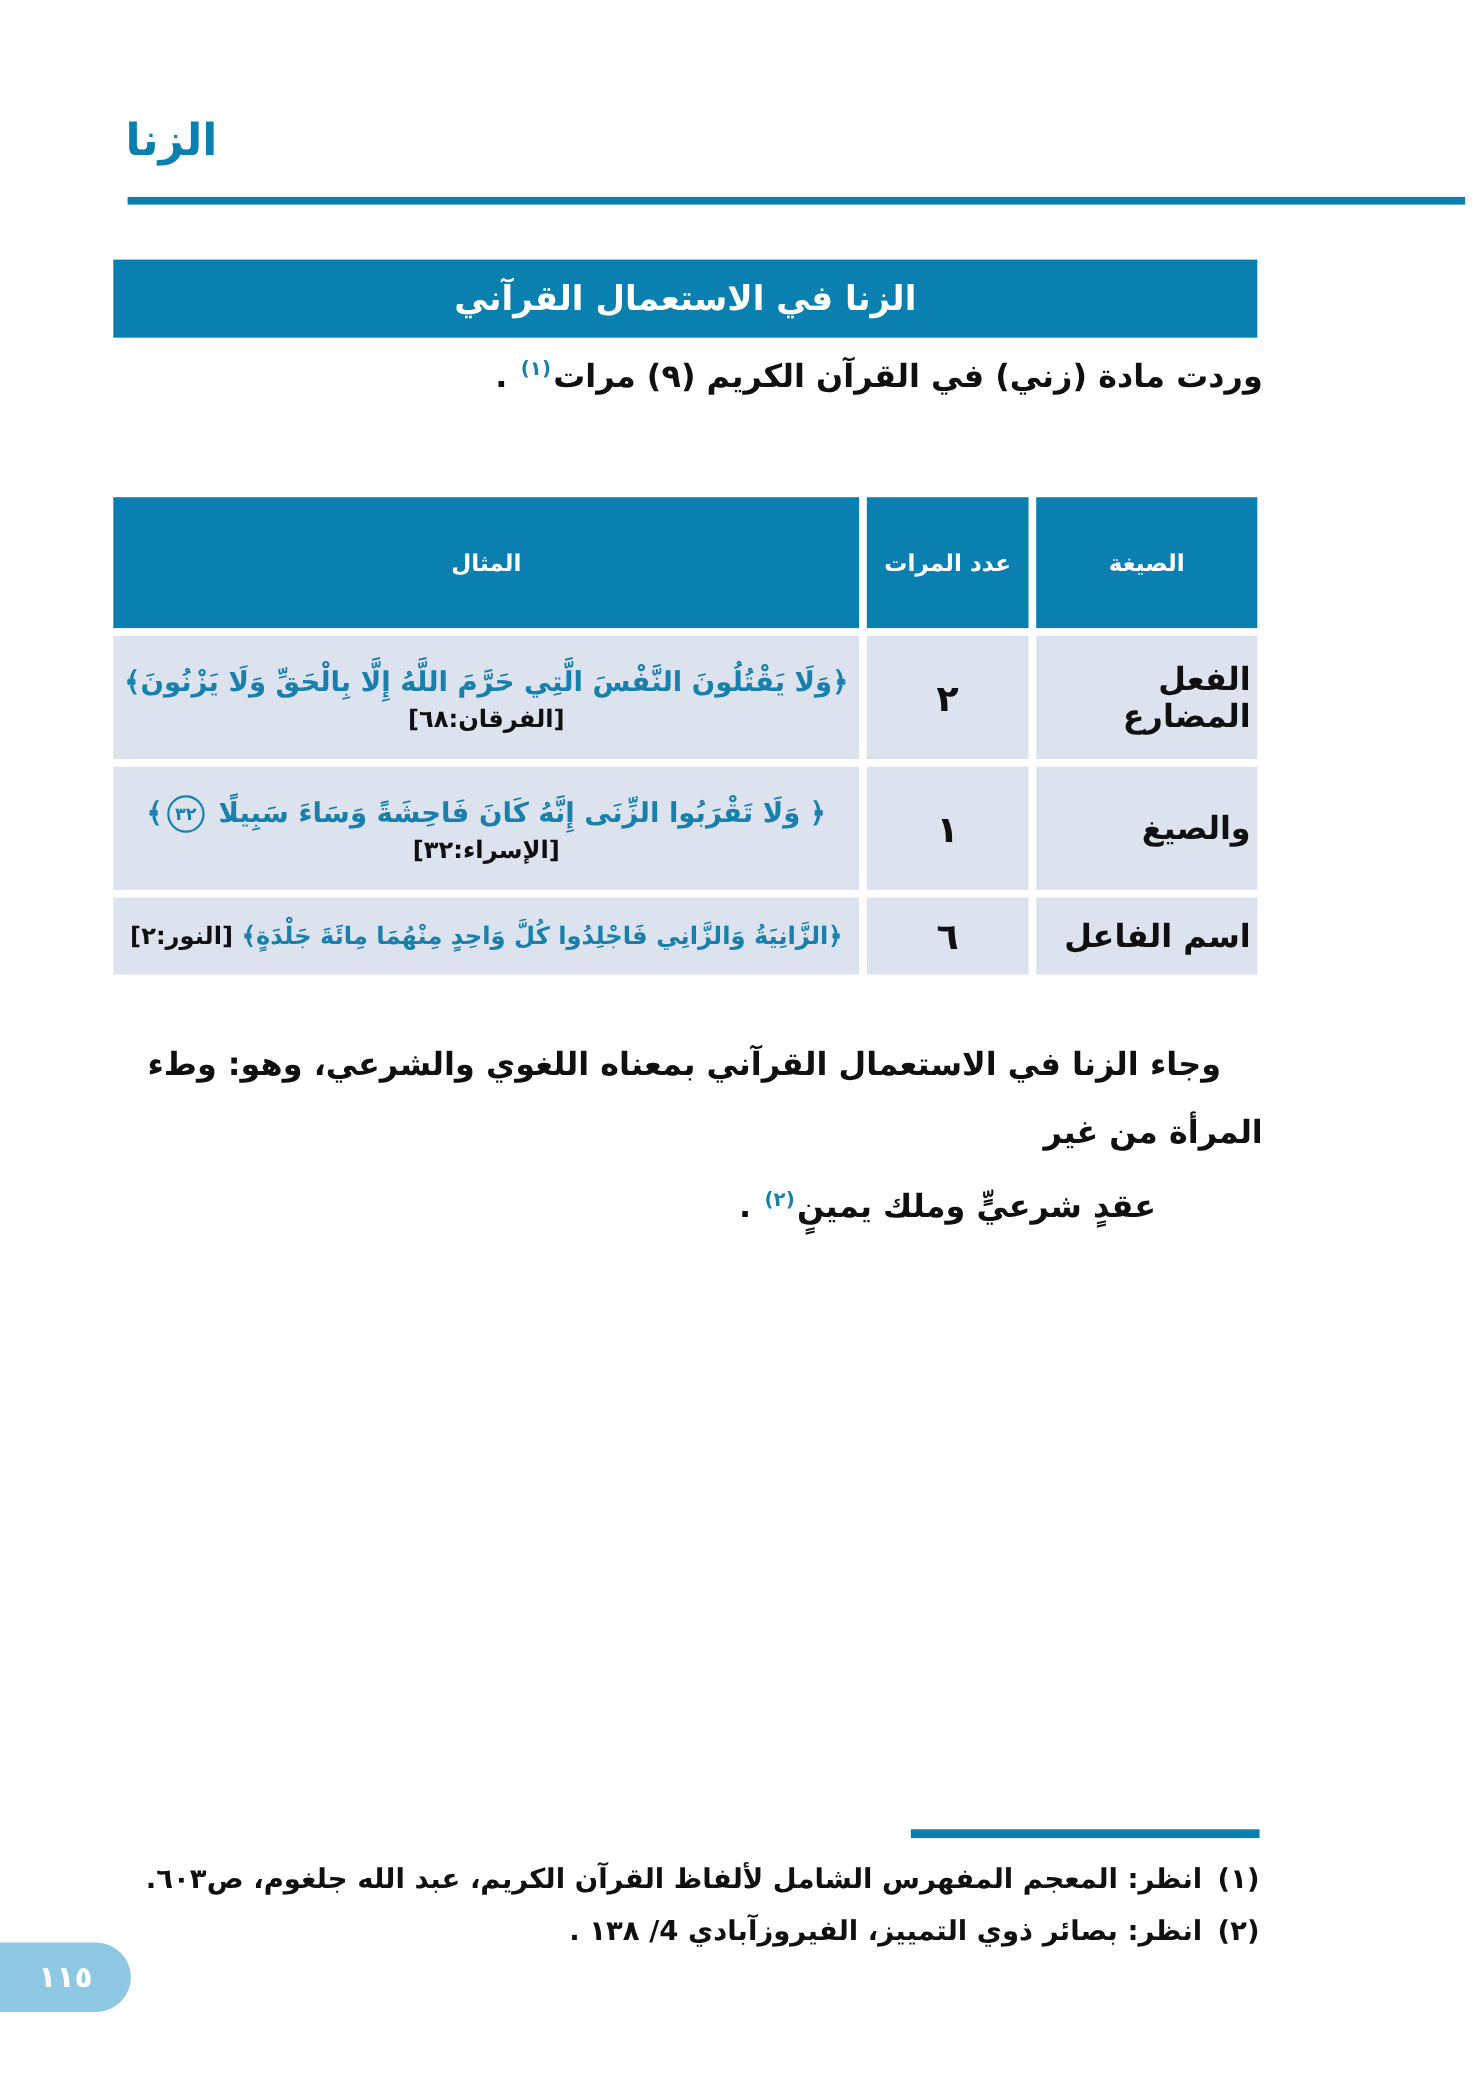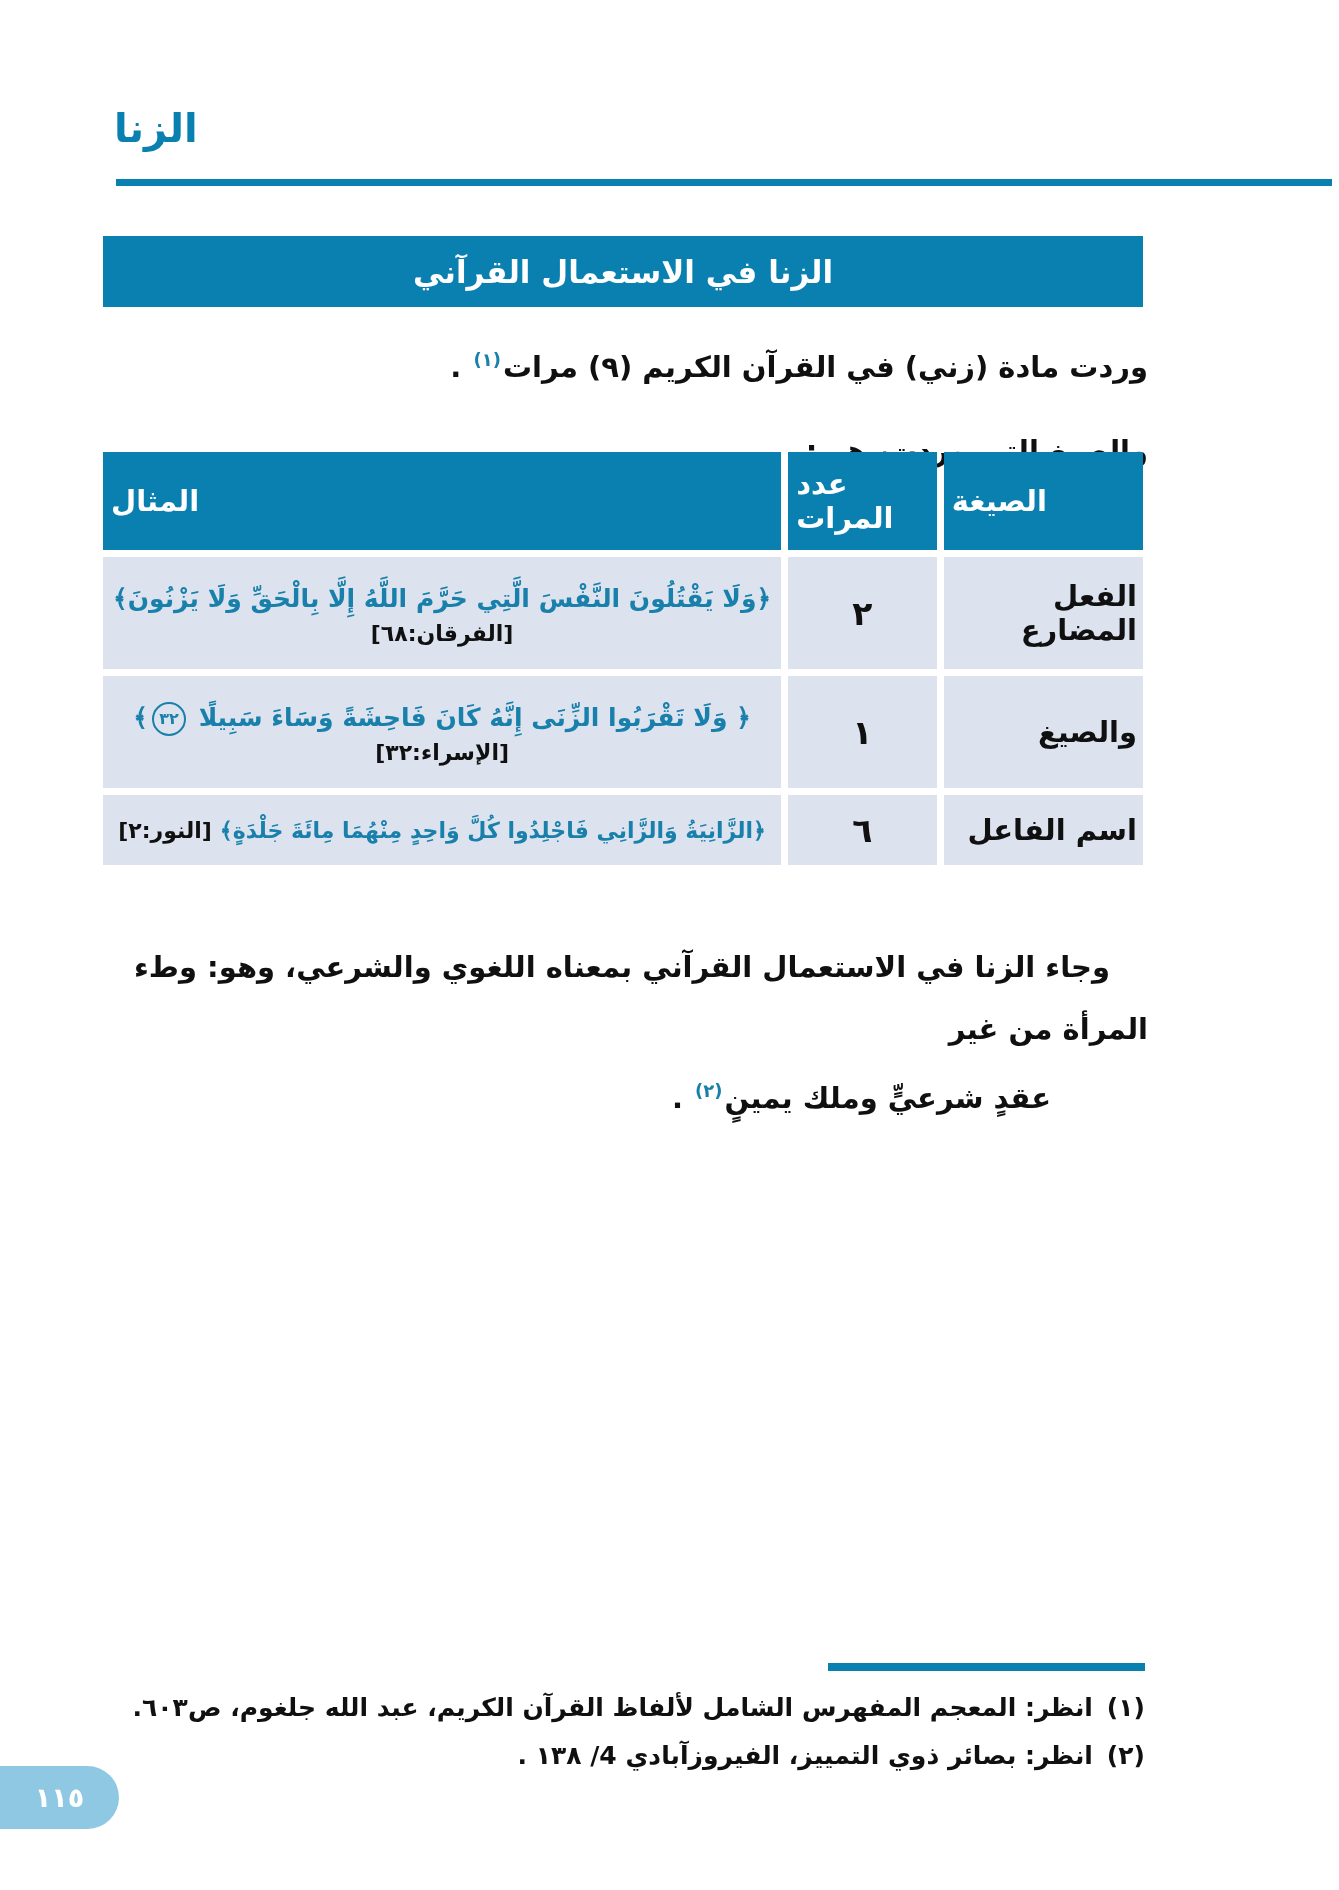--- a/index.html
+++ b/index.html
@@ -19,26 +19,26 @@
   .running-title{position:absolute;top:108px;left:114px;font-size:40px;font-weight:700;color:var(--accent);line-height:1;}
   .head-rule{position:absolute;top:179px;left:116px;width:1216px;height:7px;background:var(--accent);}
 
   
   .banner{position:absolute;top:236px;left:103px;width:1040px;height:71px;background:var(--accent);
           display:flex;align-items:center;justify-content:center;}
   .banner span{color:#ffffff;font-size:31px;font-weight:700;}
 
   
   .intro{position:absolute;top:318px;right:191px;left:95px;text-align:right;font-weight:700;font-size:29px;}
-  .intro .iline{line-height:84px;}
+  .intro .iline{line-height:36px;}
   sup.fn-marker{color:var(--verse);font-weight:700;font-size:18px;vertical-align:super;margin:0 2px;}
 
   
   table.forms-table{position:absolute;top:445px;left:96px;width:1054px;border-collapse:separate;border-spacing:7px;}
-  .forms-table th{background:var(--accent);color:#ffffff;font-weight:700;font-size:29px;text-align:left;vertical-align:middle;height:98px;padding:4px 8px;}
+  .forms-table th{background:var(--accent);color:#ffffff;font-weight:700;font-size:21px;text-align:center;vertical-align:middle;height:119px;padding:4px 8px;}
   .forms-table td{background:var(--row_bg);vertical-align:middle;padding:6px 10px;}
   .col-form{width:209px;margin-top:47px;}
   .col-count{width:154px;}
   .forms-table td.cell-form{font-size:29px;font-weight:700;text-align:right;padding-left:14px;padding-right:6px;}
   .forms-table td.cell-count{font-size:33px;font-weight:700;text-align:center;}
   .forms-table td.cell-example{text-align:center;}
   tr.r1 td{height:112px;}
   tr.r2 td{height:112px;}
   tr.r3 td{height:70px;}
   .verse{color:var(--verse);font-weight:700;font-size:25px;white-space:nowrap;line-height:1.5;}
@@ -72,21 +72,20 @@
 
   <div class="running-title">الزنا</div>
   <div class="head-rule"></div>
 
   <div class="banner">
     <span>الزنا في الاستعمال القرآني</span>
   </div>
 
   <div class="intro">
     <div class="iline"><span>وردت مادة (زني) في القرآن الكريم (٩) مرات</span><sup class="fn-marker">(١)</sup><span> .</span></div>
-    <div class="iline">والصيغ التي وردت، هي:</div>
   </div>
 
   <table class="forms-table">
     <thead>
       <tr>
         <th class="col-form">الصيغة</th>
         <th class="col-count">عدد المرات</th>
         <th class="col-example">المثال</th>
       </tr>
     </thead>

